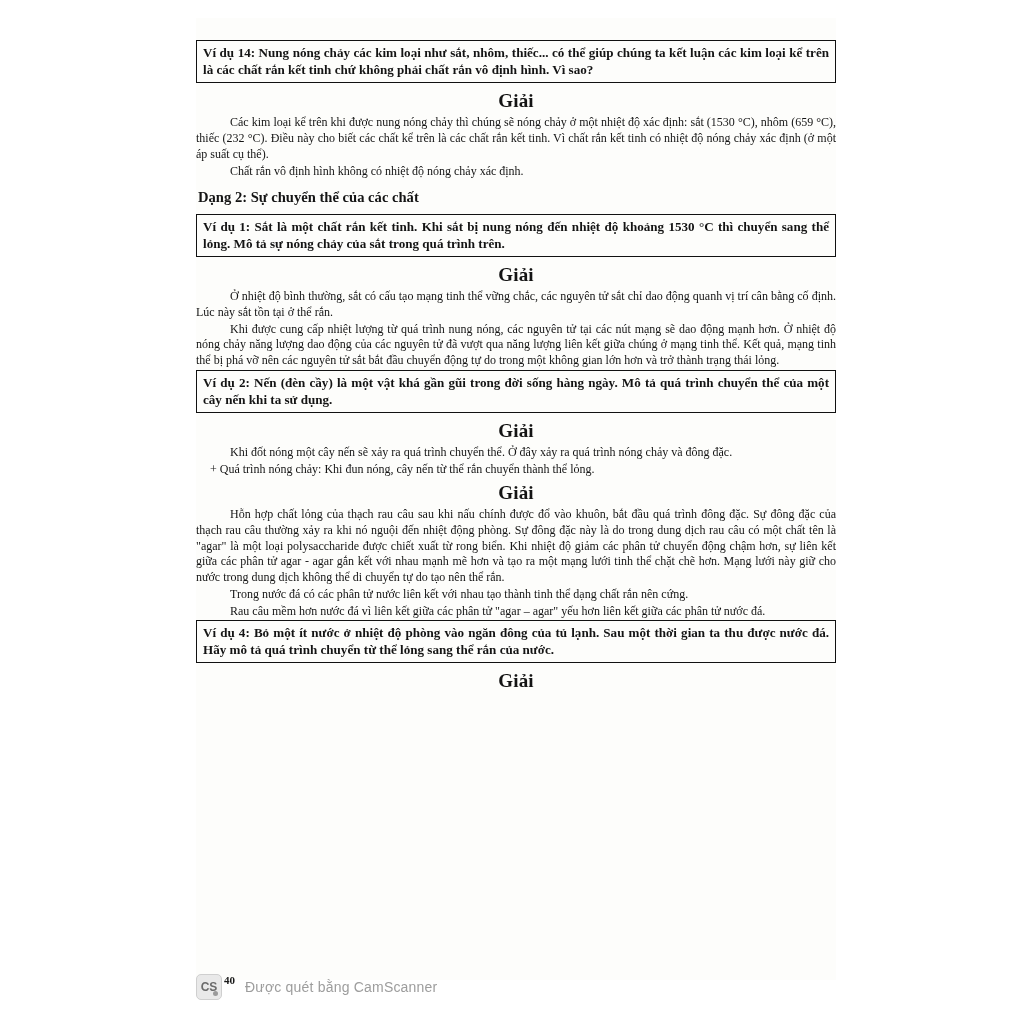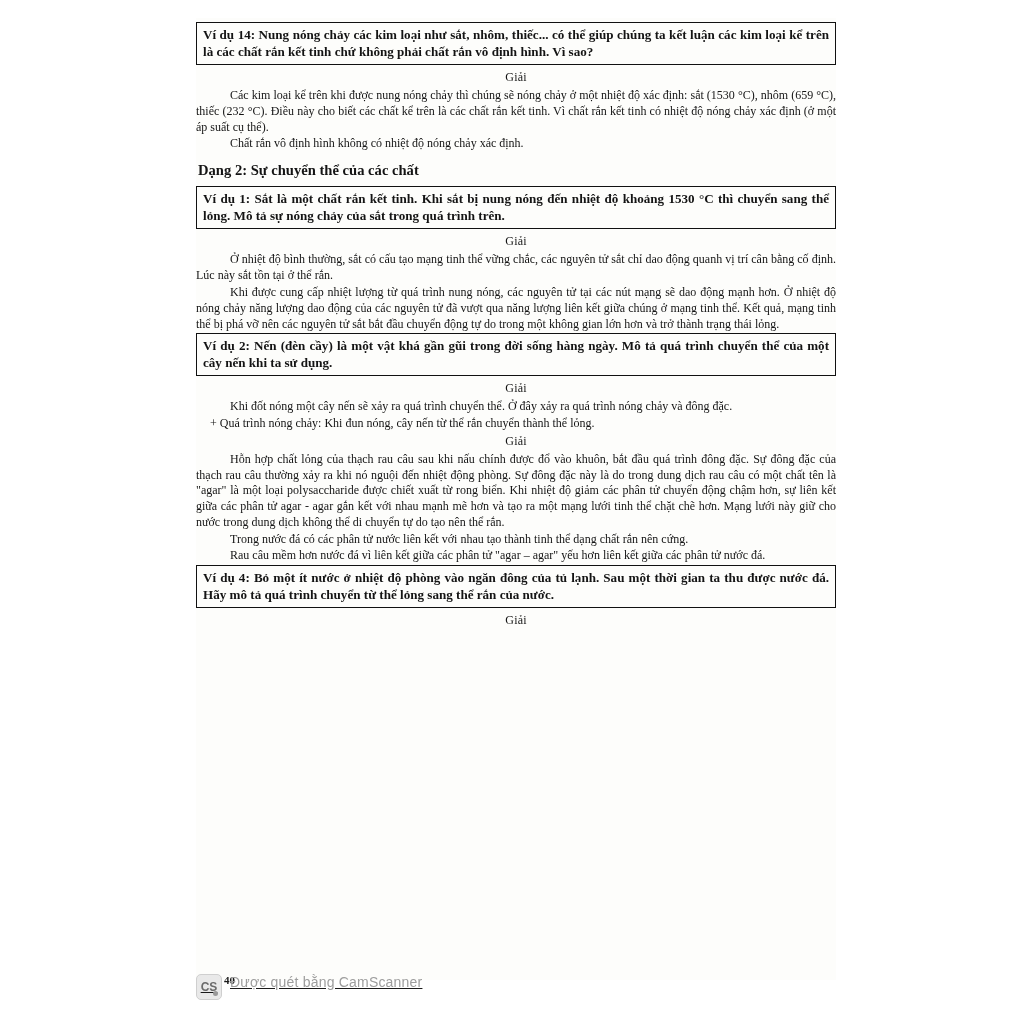--- a/index.html
+++ b/index.html
@@ -24,21 +24,21 @@
     position: absolute;
     left: 196px;
     top: 18px;
     width: 640px;
     height: 962px;
     background: #fdfdfb;
   }
   .content {
     position: absolute;
     left: 0;
-    top: 4px;
+    top: 22px;
     width: 640px;
     font-size: 13.2px;
     line-height: 1.33;
     color: #141414;
   }
   .box {
     border: 1.1px solid #111;
     padding: 3px 6px 4px 6px;
     margin: 0 0 5px 0;
     box-sizing: border-box;
@@ -46,22 +46,22 @@
   .box p {
     margin: 0;
     text-align: justify;
     text-justify: inter-word;
     font-weight: 700;
     font-size: 13.1px;
     line-height: 1.30;
   }
   .giai {
     text-align: center;
-    font-weight: 400;
-    font-size: 12px;
+    font-weight: 700;
+    font-size: 19px;
     margin: 2px 0 2px 0;
     letter-spacing: 0.2px;
   }
   p.para {
     margin: 0 0 1px 0;
     text-align: justify;
     text-justify: inter-word;
     text-indent: 34px;
     font-size: 12px;
     line-height: 1.315;
@@ -76,23 +76,23 @@
     text-indent: 0;
     padding-left: 2px;
   }
 
   
   .watermark {
     position: absolute;
     left: 196px;
     bottom: 24px;
     display: flex;
-    gap: 8px;
+    align-items: center;
+    gap: 23px;
     height: 26px;
-    text-decoration: underline;
   }
   .cs-badge {
     width: 24px;
     height: 24px;
     border-radius: 5px;
     background: #e9e9e9;
     border: 1px solid #cfcfcf;
     display: flex;
     align-items: center;
     justify-content: center;

